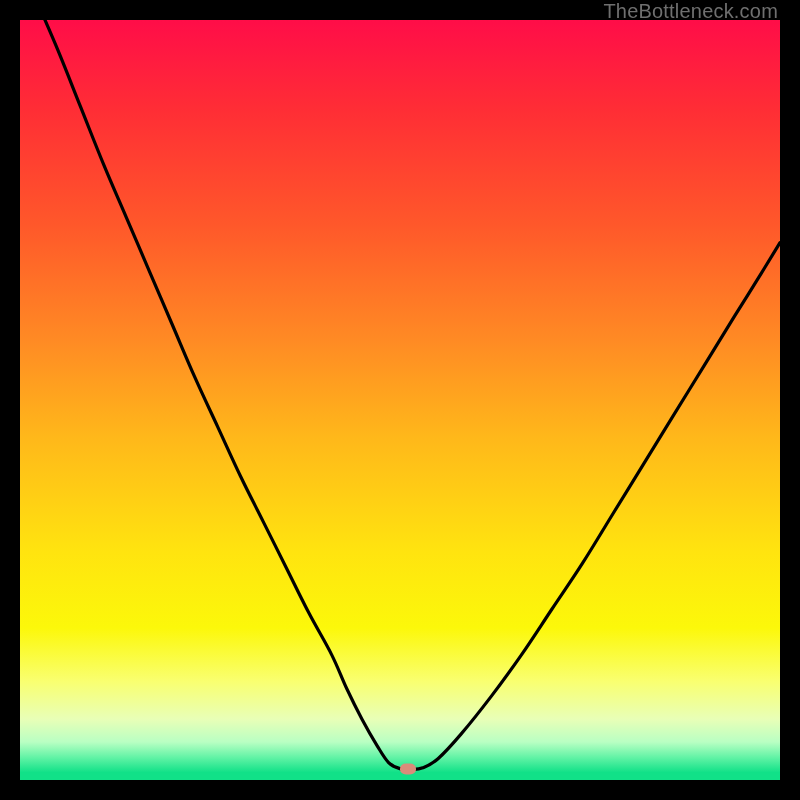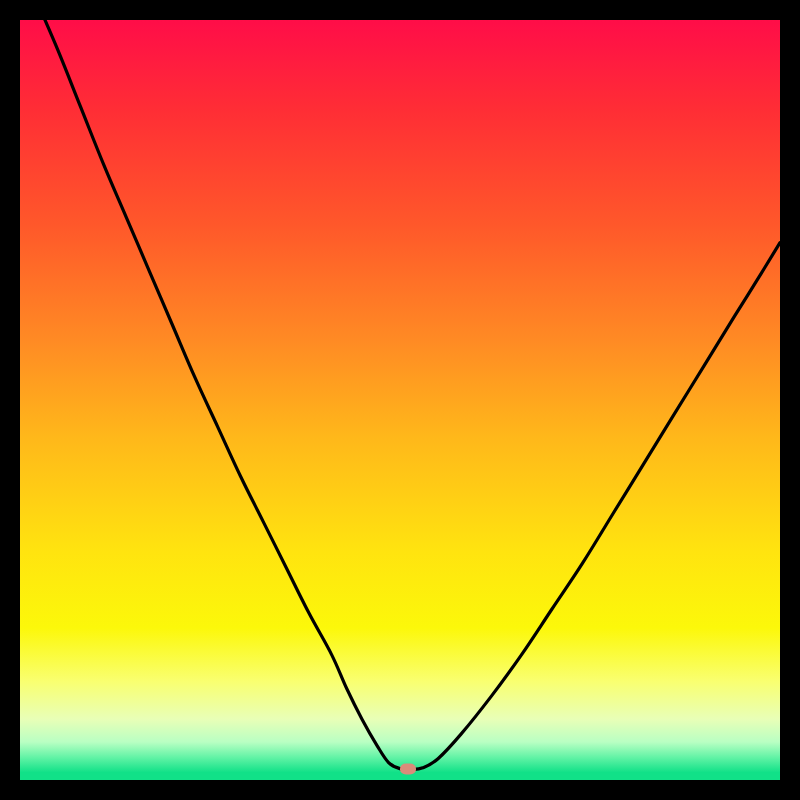--- a/index.html
+++ b/index.html
@@ -66,20 +66,21 @@
     font-size: 20px;
     font-weight: 500;
     color: #6f6f6f;
     letter-spacing: 0.2px;
   }
 </style>
 </head>
 <body>
 
 <div class="stage">
+  <div class="watermark">TheBottleneck.com</div>
 
   <div class="plot">
     <div class="gradient"></div>
     <svg class="curve" viewBox="0 0 760 760" preserveAspectRatio="none">
       <path id="curve-path" fill="none" stroke="#000" stroke-width="3.2" stroke-linecap="round" d="M 0 -60.80000000000007 C 2.74 -53.96, 8.36 -39.22, 15.20 -22.80 C 22.04 -6.38, 29.79 10.56, 38.00 30.40 C 46.21 50.24, 52.59 66.88, 60.80 87.40 C 69.01 107.92, 75.39 124.56, 83.60 144.40 C 91.81 164.24, 98.19 178.45, 106.40 197.60 C 114.61 216.75, 120.99 231.65, 129.20 250.80 C 137.41 269.95, 143.79 284.85, 152.00 304.00 C 160.21 323.15, 166.59 338.73, 174.80 357.20 C 183.01 375.67, 189.39 388.82, 197.60 406.60 C 205.81 424.38, 212.19 438.90, 220.40 456.00 C 228.61 473.10, 234.99 485.18, 243.20 501.60 C 251.41 518.02, 257.79 530.78, 266.00 547.20 C 274.21 563.62, 280.59 577.07, 288.80 592.80 C 297.01 608.53, 304.76 620.92, 311.60 634.60 C 318.44 648.28, 321.33 657.17, 326.80 668.80 C 332.27 680.43, 336.53 688.94, 342.00 699.20 C 347.47 709.46, 352.41 718.00, 357.20 725.80 C 361.99 733.60, 364.50 738.42, 368.60 742.52 C 372.70 746.62, 375.90 747.37, 380.00 748.60 C 384.10 749.83, 387.30 749.50, 391.40 749.36 C 395.50 749.22, 398.01 749.76, 402.80 747.84 C 407.59 745.92, 411.16 744.74, 418.00 738.72 C 424.84 732.70, 431.22 725.62, 440.80 714.40 C 450.38 703.18, 460.26 690.76, 471.20 676.40 C 482.14 662.04, 490.66 650.33, 501.60 634.60 C 512.54 618.87, 521.06 605.42, 532.00 589.00 C 542.94 572.58, 551.46 560.50, 562.40 543.40 C 573.34 526.30, 581.86 511.78, 592.80 494.00 C 603.74 476.22, 612.26 462.38, 623.20 444.60 C 634.14 426.82, 642.66 412.98, 653.60 395.20 C 664.54 377.42, 673.06 363.58, 684.00 345.80 C 694.94 328.02, 704.82 311.86, 714.40 296.40 C 723.98 280.94, 728.99 273.19, 737.20 259.92 C 745.41 246.65, 755.90 229.38, 760.00 222.68"></path>
     </svg>
     <div id="marker" class="marker" style="left: 387.6px; top: 748.6px;"></div>
   </div>
 </div>
 

